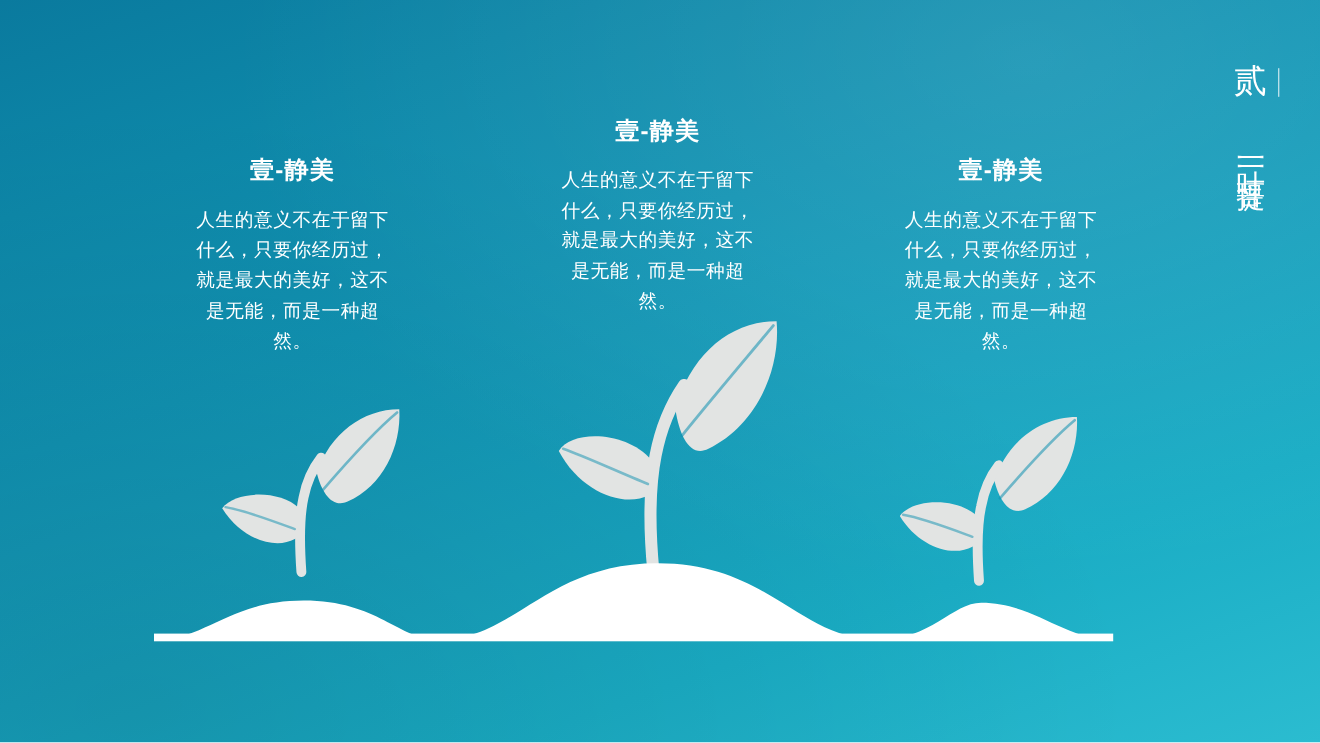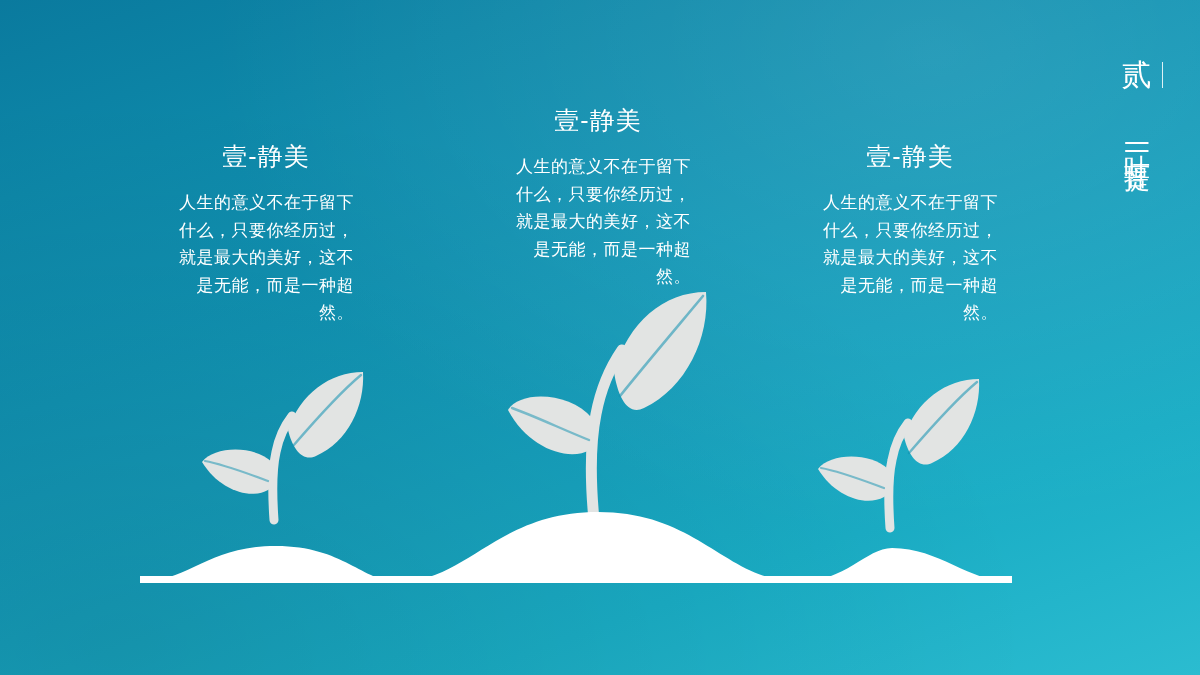--- a/index.html
+++ b/index.html
@@ -66,31 +66,30 @@
   }
 
   
   .txt-block {
     position: absolute;
     text-align: center;
     color: #ffffff;
     z-index: 4;
   }
   .txt-block .t-head {
-    font-size: 25px;
-    font-weight: 400;
+    font-size: 22px;
+    font-weight: 700;
     letter-spacing: 1px;
     margin-bottom: 16px;
   }
   .txt-block .t-body {
     font-size: 17px;
     line-height: 1.62;
     letter-spacing: 0.5px;
     font-weight: 400;
-    text-align: right;
   }
 
   #block-1 { left: 178px; top: 140px; width: 176px; }
   #block-2 { left: 505px; top: 104px; width: 186px; }
   #block-3 { left: 822px; top: 140px; width: 176px; }
 
   
   .art {
     position: absolute;
     left: 0;

